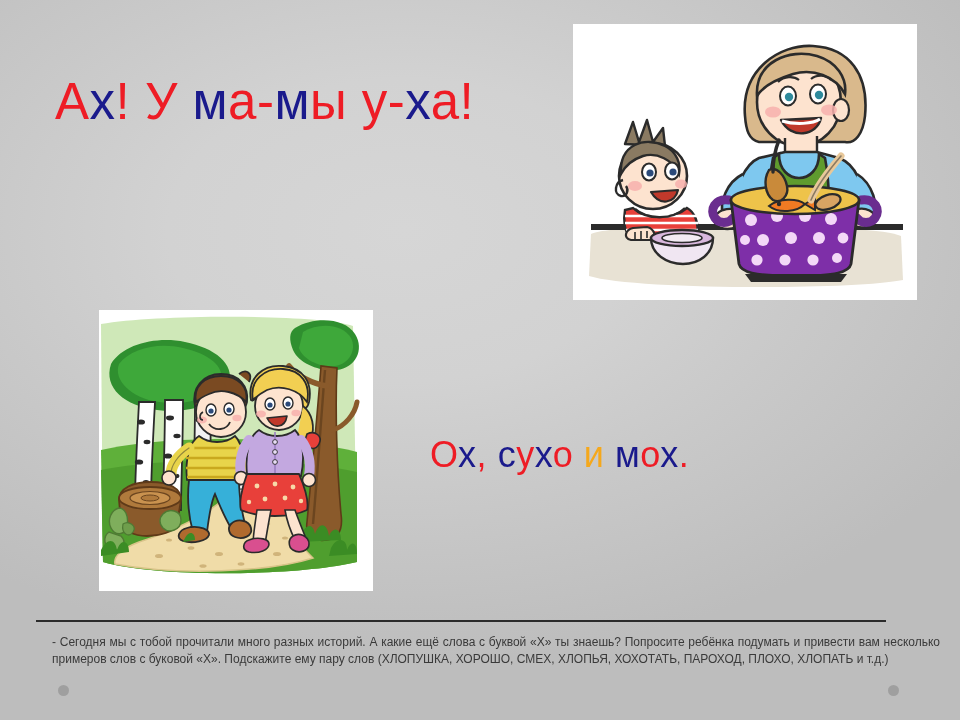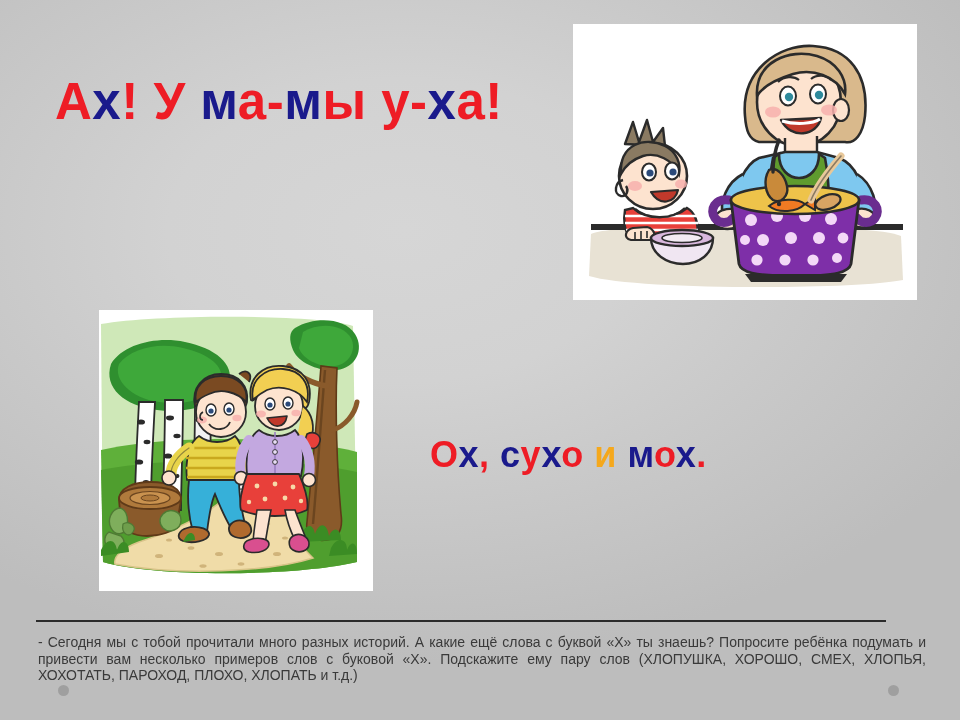--- a/index.html
+++ b/index.html
@@ -20,21 +20,21 @@
     background:
       radial-gradient(ellipse 70% 60% at 42% 32%, #d6d6d6 0%, #d2d2d2 35%, #c9c9c9 62%, #bdbdbd 100%),
       linear-gradient(135deg, #b2b2b2 0%, #cdcdcd 40%, #c6c6c6 100%);
     overflow: hidden;
   }
 
   
   .headline {
     position: absolute;
     white-space: nowrap;
-    font-weight: bold;
+    font-weight: normal;
     letter-spacing: 0.5px;
     line-height: 1;
   }
   #headline-one {
     left: 55px;
     top: 76px;
     font-size: 51px;
   }
   #headline-two {
     left: 430px;
@@ -69,24 +69,24 @@
   #caption-divider {
     position: absolute;
     left: 36px;
     top: 620px;
     width: 850px;
     height: 0;
     border-top: 2px solid #2b2b2b;
   }
   #caption-text {
     position: absolute;
-    left: 38px;
+    left: 52px;
     top: 634px;
     width: 888px;
-    font-size: 14px;
+    font-size: 12px;
     line-height: 16.5px;
     color: #3a3a3a;
     text-align: justify;
     text-align-last: left;
   }
   .dot-decor {
     position: absolute;
     width: 11px;
     height: 11px;
     border-radius: 50%;

